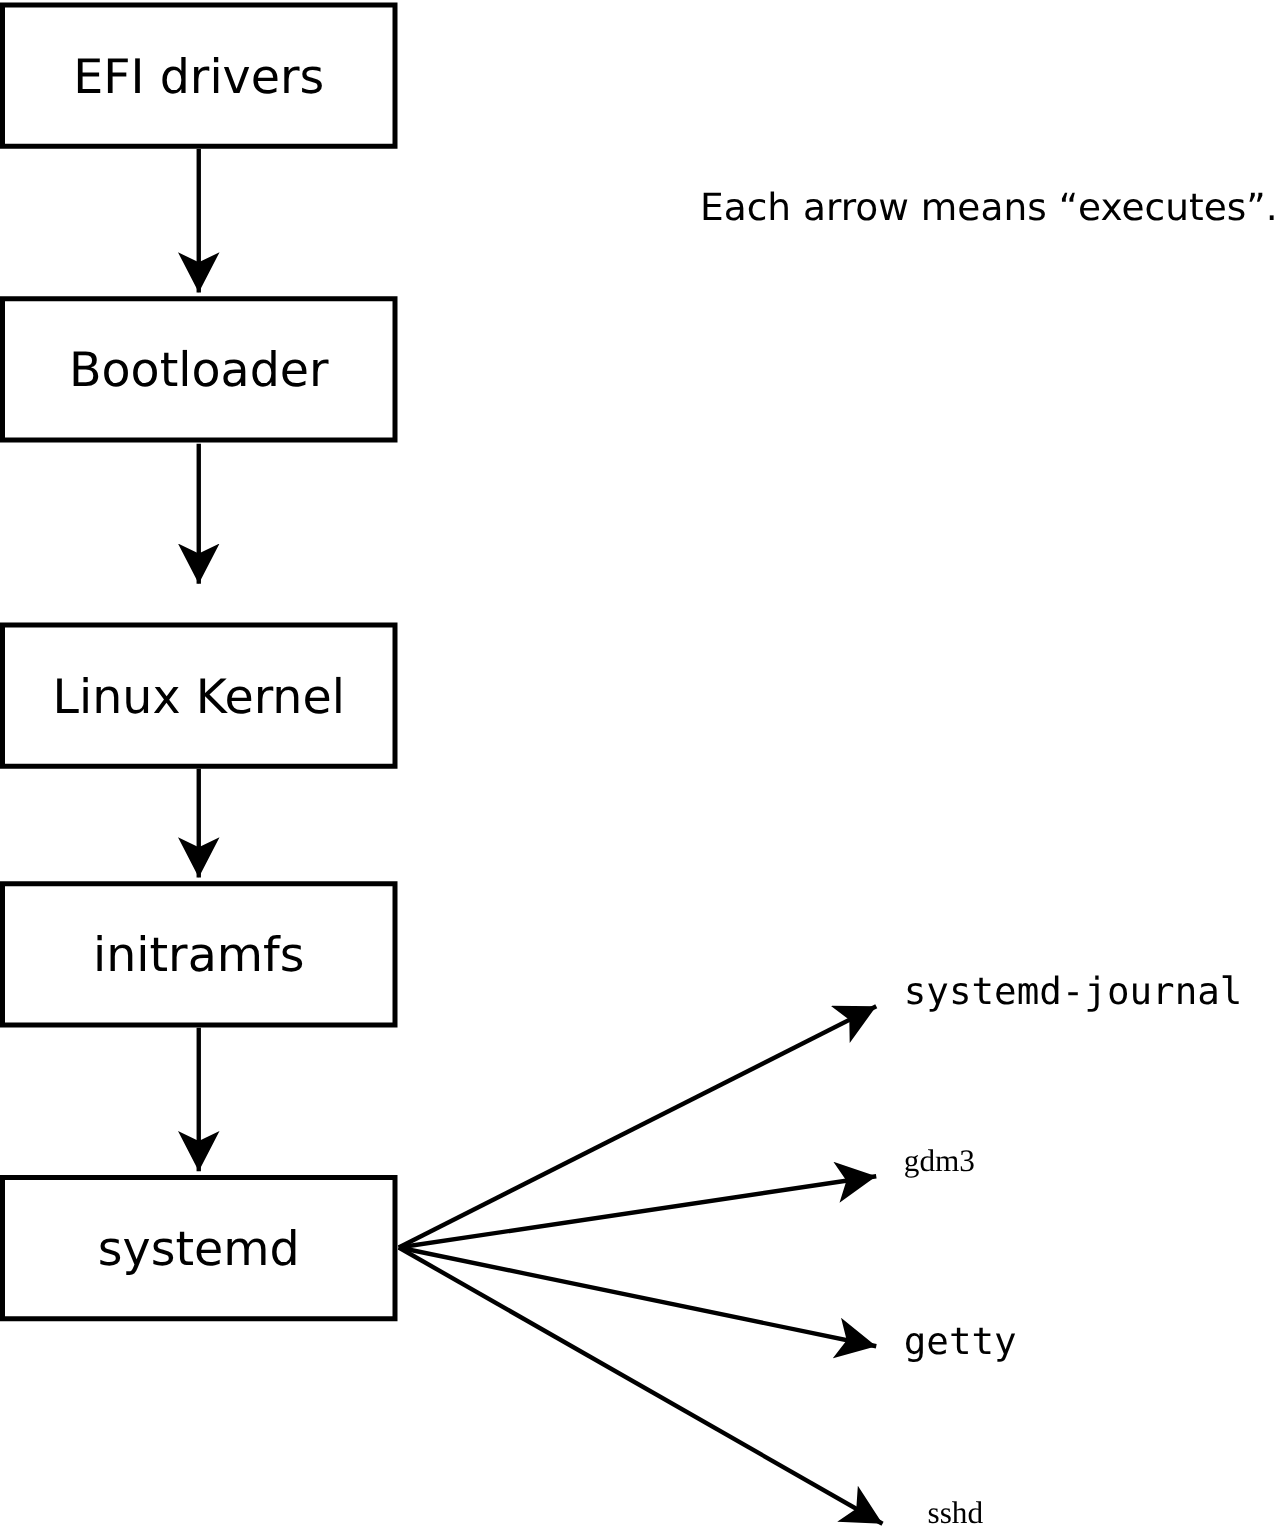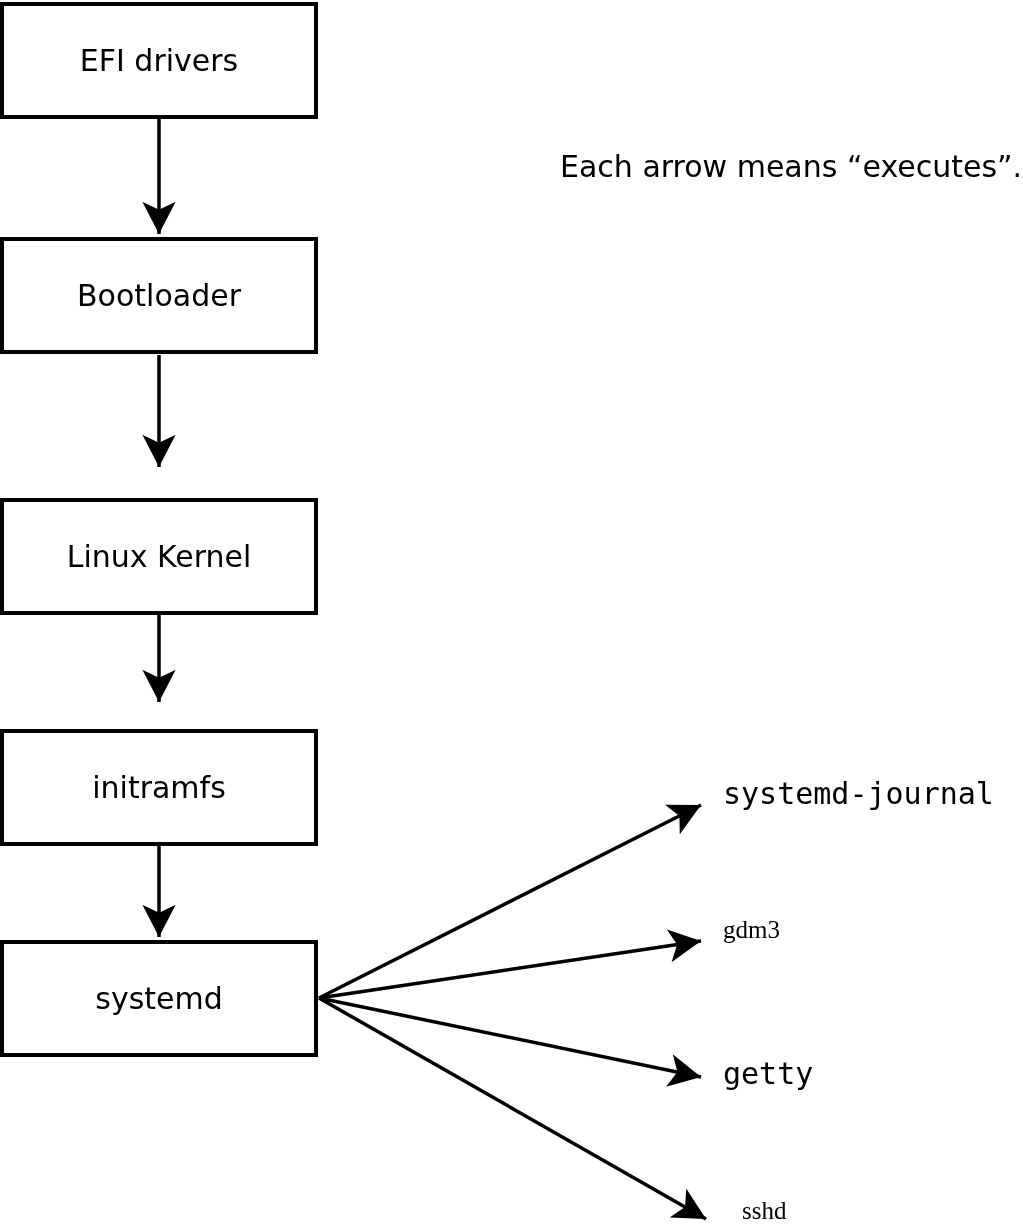--- a/index.html
+++ b/index.html
@@ -27,28 +27,28 @@
     position: absolute;
     left: 0;
     width: 318px;
     height: 117px;
     box-sizing: border-box;
     background: #ffffff;
     border: 4px solid #000000;
     display: flex;
     align-items: center;
     justify-content: center;
-    font-size: 30px;
+    font-size: 38px;
     line-height: 1;
     white-space: nowrap;
   }
   .box-1 { top: 2px; }
   .box-2 { top: 237px; }
   .box-3 { top: 498px; }
-  .box-4 { top: 729px; }
+  .box-4 { top: 705px; }
   .box-5 { top: 940px; }
   .note {
     position: absolute;
     left: 560px;
     top: 152px;
     font-size: 30px;
     line-height: 1;
     white-space: nowrap;
   }
   .target-label {

